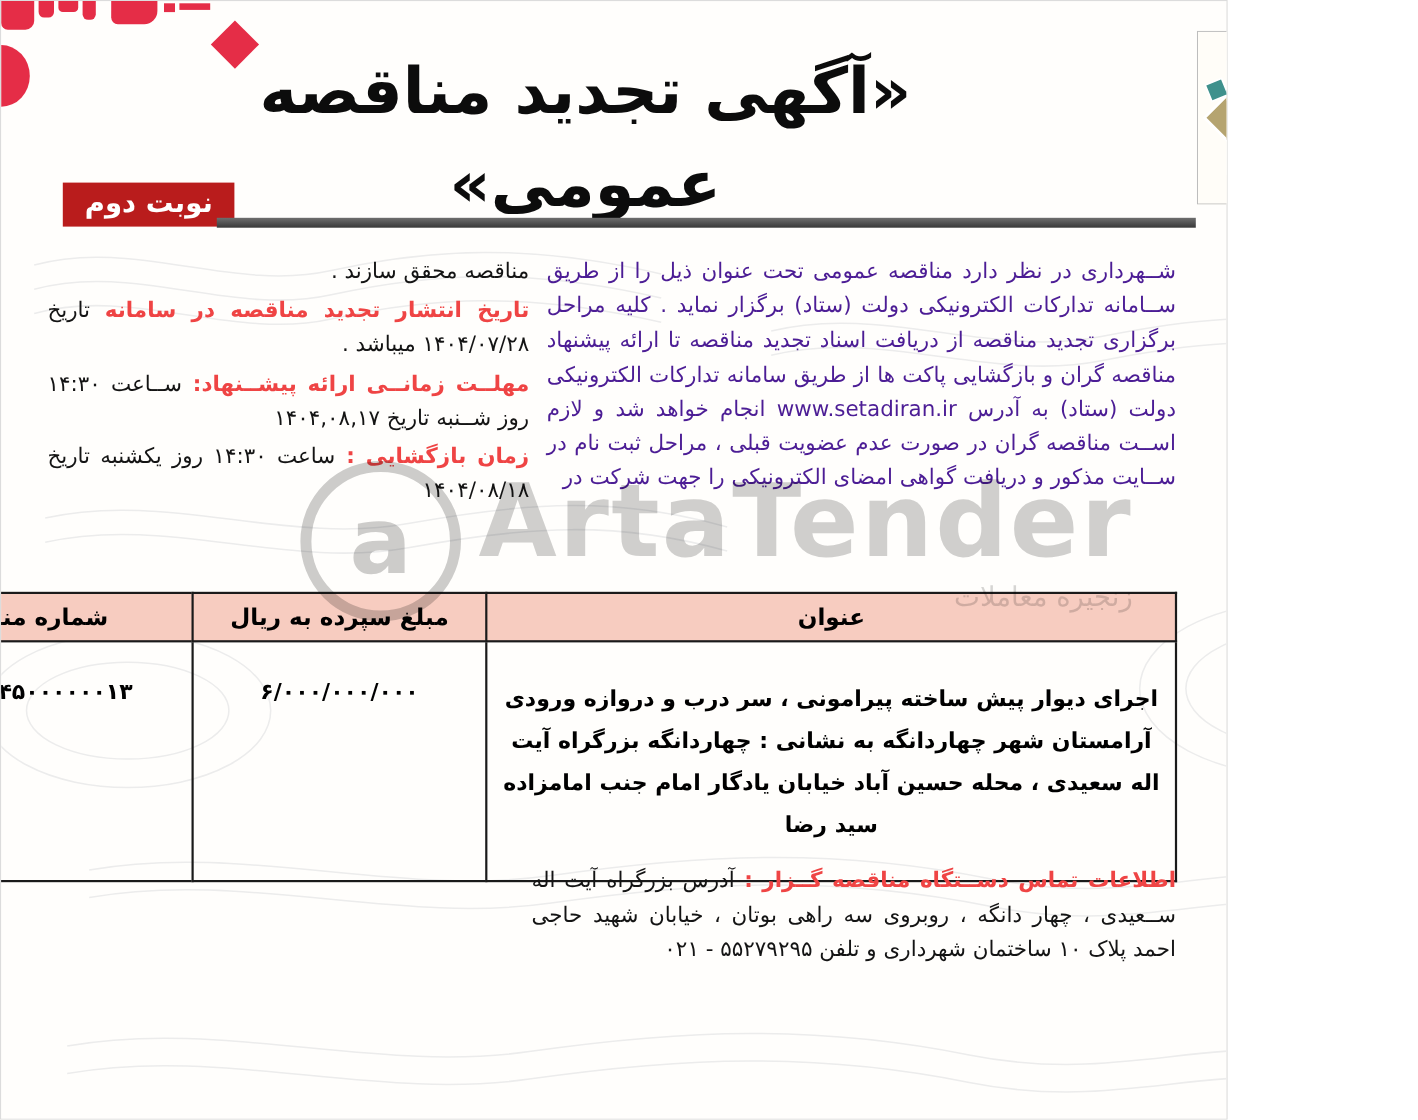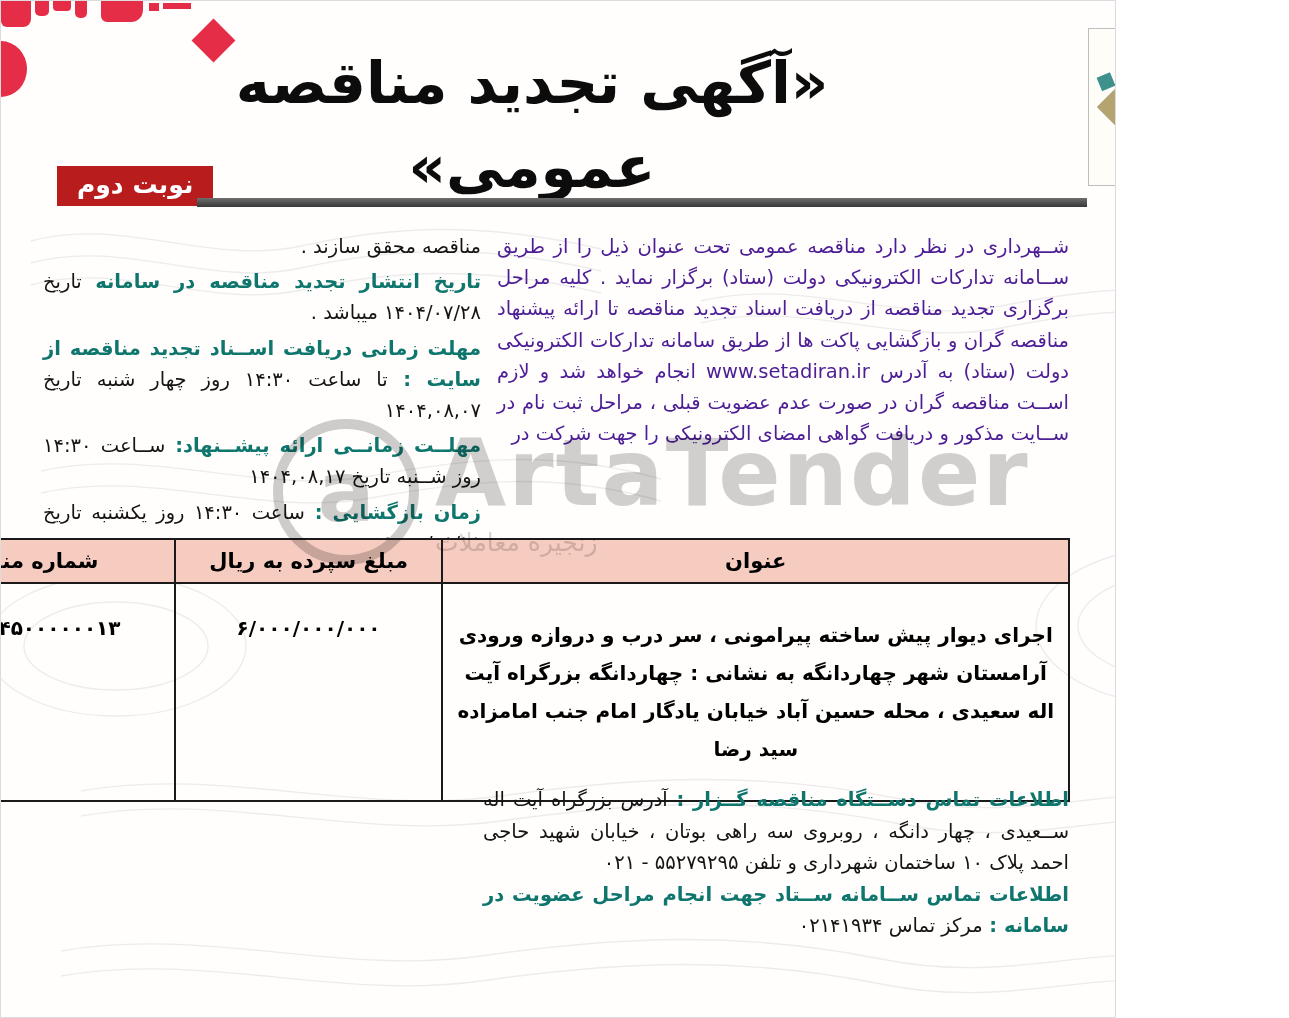--- a/index.html
+++ b/index.html
@@ -42,21 +42,21 @@
     position:absolute;top:197px;left:196px;width:890px;height:9px;z-index:2;
     background:linear-gradient(#6e6e6e,#383838);
   }
   .logo-box{position:absolute;top:27px;left:1087px;width:158px;height:158px;z-index:2;background:#fffdf8;}
 
   
   .body-section{position:absolute;top:230px;right:46px;left:42px;z-index:2;display:flex;gap:16px;}
   .intro-col{width:572px;font-size:19.5px;line-height:1.6;text-align:justify;color:#4c1d95;margin:0;}
   .deadlines-col{flex:1;font-size:19.5px;line-height:1.6;color:#141414;}
   .deadlines-col p{margin:0 0 4px;text-align:justify;}
-  .red-label{color:#0f766e;font-weight:bold;}
+  .red-label{color:#ef4444;font-weight:bold;}
 
   
   .tender-table{position:absolute;top:537px;right:45px;z-index:2;width:1200px;border-collapse:collapse;background:transparent;}
   .tender-table th{
     background:#f7ccc0;border:2px solid #1a1a1a;color:#000;
     font-size:21px;font-weight:bold;padding:9px 6px;text-align:center;
   }
   .tender-table td{
     border:2px solid #1a1a1a;color:#000;font-size:20px;font-weight:bold;
     vertical-align:top;padding:32px 12px;text-align:center;
@@ -80,21 +80,21 @@
     display:flex;align-items:center;gap:16px;direction:ltr;
     opacity:.5;mix-blend-mode:multiply;pointer-events:none;
   }
   .wm-circle{
     width:146px;height:146px;border:10px solid #9c9c9c;border-radius:50%;
     display:flex;align-items:center;justify-content:center;box-sizing:border-box;
   }
   .wm-circle span{font-size:84px;font-weight:bold;color:#9c9c9c;line-height:1;}
   .wm-text{display:flex;flex-direction:column;}
   .wm-brand{font-size:92px;font-weight:bold;color:#a2a2a2;line-height:1;letter-spacing:2px;}
-  .wm-sub{font-size:25px;color:#aeaeae;letter-spacing:13px;direction:rtl;text-align:left;margin-top:8px;}
+  .wm-sub{font-size:25px;color:#aeaeae;letter-spacing:13px;direction:rtl;text-align:right;margin-top:8px;}
 </style>
 </head>
 <body>
 
 <div class="page">
 
   <svg class="bg-contours" width="1289" height="1018" viewBox="0 0 1289 1018">
     <g fill="none" stroke="#ececec" stroke-width="1.4">
       <path d="M30,240 C120,215 210,265 300,245 S 480,220 600,248"></path>
       <path d="M30,262 C120,237 210,287 300,267 S 480,242 600,270"></path>
@@ -158,21 +158,20 @@
         <text y="15" text-anchor="middle" font-size="15" font-weight="bold" fill="#32424e">چهاردانگه</text>
       </g>
     </svg>
   </div>
 
   <div class="body-section">
     <p class="intro-col">شــهرداری در نظر دارد مناقصه عمومی تحت عنوان ذیل را از طریق ســامانه تدارکات الکترونیکی دولت (ستاد) برگزار نماید . کلیه مراحل برگزاری تجدید مناقصه از دریافت اسناد تجدید مناقصه تا ارائه پیشنهاد مناقصه گران و بازگشایی پاکت ها از طریق سامانه تدارکات الکترونیکی دولت (ستاد) به آدرس www.setadiran.ir انجام خواهد شد و لازم اســت مناقصه گران در صورت عدم عضویت قبلی ، مراحل ثبت نام در ســایت مذکور و دریافت گواهی امضای الکترونیکی را جهت شرکت در</p>
     <div class="deadlines-col">
       <p>مناقصه محقق سازند .</p>
       <p><span class="red-label">تاریخ انتشار تجدید مناقصه در سامانه</span><span> تاریخ ۱۴۰۴/۰۷/۲۸ میباشد .</span></p>
-      <p><span class="red-label">مهلت زمانی دریافت اســناد تجدید مناقصه از سایت : </span><span>تا ساعت ۱۴:۳۰ روز چهار شنبه تاریخ ۱۴۰۴,۰۸,۰۷</span></p>
       <p><span class="red-label">مهلــت زمانــی ارائه پیشــنهاد: </span><span>ســاعت ۱۴:۳۰ روز شــنبه تاریخ ۱۴۰۴,۰۸,۱۷</span></p>
       <p><span class="red-label">زمان بازگشایی : </span><span>ساعت ۱۴:۳۰ روز یکشنبه تاریخ ۱۴۰۴/۰۸/۱۸</span></p>
     </div>
   </div>
 
   <table class="tender-table">
     <thead>
       <tr>
         <th class="col-title">عنوان</th>
         <th class="col-deposit">مبلغ سپرده به ریال</th>
@@ -184,21 +183,20 @@
         <td class="cell-title">اجرای دیوار پیش ساخته پیرامونی ، سر درب و دروازه ورودی آرامستان شهر چهاردانگه به نشانی : چهاردانگه بزرگراه آیت اله سعیدی ، محله حسین آباد خیابان یادگار امام جنب امامزاده سید رضا</td>
         <td class="cell-deposit">۶/۰۰۰/۰۰۰/۰۰۰</td>
         <td class="cell-number">۲۰۰۴۰۹۴۵۰۰۰۰۰۰۱۳</td>
       </tr>
     </tbody>
   </table>
 
   <div class="footer-section">
     <div class="contact-col">
       <p><span class="red-label">اطلاعات تماس دســتگاه مناقصه گــزار : </span><span> آدرس بزرگراه آیت اله ســعیدی ، چهار دانگه ، روبروی سه راهی بوتان ، خیابان شهید حاجی احمد پلاک ۱۰ ساختمان شهرداری و تلفن ۵۵۲۷۹۲۹۵ - ۰۲۱</span></p>
-      <p><span class="red-label">اطلاعات تماس ســامانه ســتاد جهت انجام مراحل عضویت در سامانه : </span><span>مرکز تماس ۰۲۱۴۱۹۳۴</span></p>
     </div>
   </div>
 
   <div class="watermark">
     <div class="wm-circle">
       <span>a</span>
     </div>
     <div class="wm-text">
       <div class="wm-brand">ArtaTender</div>
       <div class="wm-sub">زنجیره معاملات</div>

